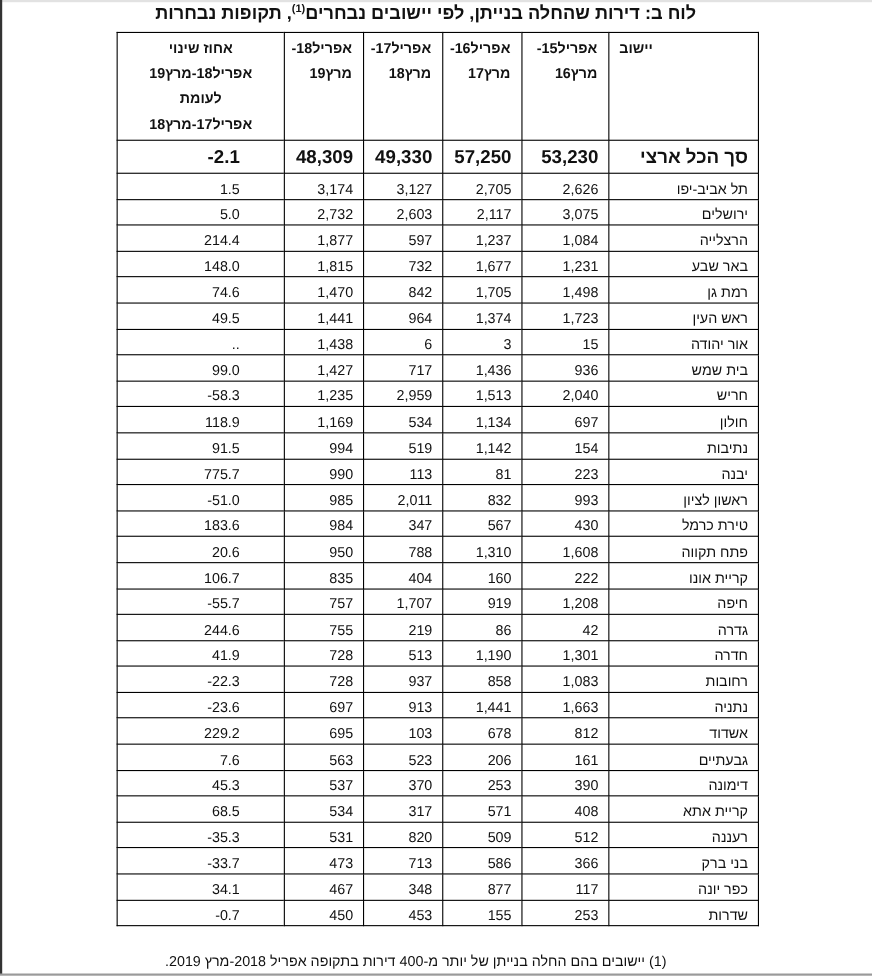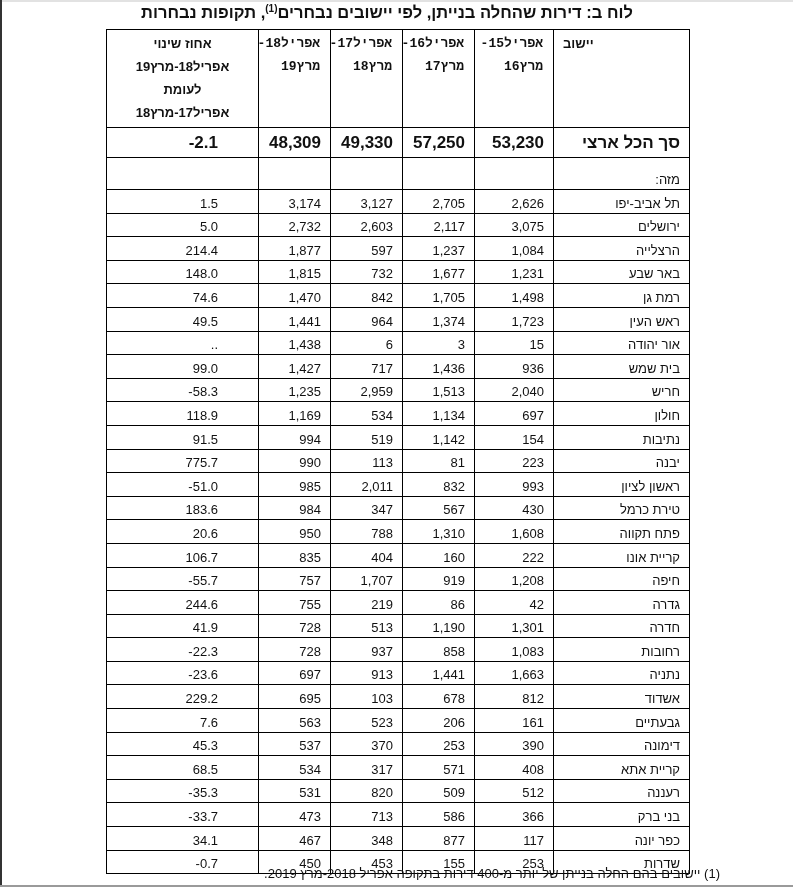--- a/index.html
+++ b/index.html
@@ -25,35 +25,35 @@
   table.data td, table.data th {
     border: 1.5px solid #000; padding: 0 9px; font-weight: normal;
   }
   col.c-name { width: 136px; }
   col.c-num { width: 79px; }
   col.c-num2 { width: 72px; }
   col.c-pct { width: 152px; }
 
   tr.hdr th { height: 95px; vertical-align: top; font-weight: bold; font-size: 13px; line-height: 23px; padding-top: 2px; }
   tr.hdr th.name { text-align: left; }
-  tr.hdr th.num { text-align: right; padding-right: 10px; font-family: Liberation Mono, monospace; }
+  tr.hdr th.num { text-align: right; padding-right: 10px; }
   tr.hdr th.pct { text-align: center; }
 
   tr.total td { height: 29px; font-weight: bold; font-size: 17px; vertical-align: middle; }
   tr.sub td { height: 29px; vertical-align: bottom; padding-bottom: 2px; }
   tr.row td { height: 21.6px; vertical-align: bottom; padding-bottom: 1px; line-height: 16px; }
 
   td.name { text-align: right; }
   td.v { text-align: left; }
   
   td.v { direction: ltr; text-align: right; padding-right: 12px; }
   td.v.pct { padding-right: 40px; }
 
   .footnote {
-    position: absolute; top: 866px; left: 150px; width: 570px; direction: rtl; text-align: right;
+    position: absolute; top: 866px; left: 150px; width: 570px; direction: rtl; text-align: left;
     font-size: 13px; white-space: nowrap;
   }
 </style>
 </head>
 <body>
 
 <div class="page-edge-top"></div>
 <div class="page-edge-left"></div>
 <div class="page-edge-bottom"></div>
 
@@ -99,28 +99,20 @@
   </thead>
   <tbody id="tbody">
     <tr class="total">
       <td class="name">סך הכל ארצי</td>
       <td class="v">53,230</td>
       <td class="v">57,250</td>
       <td class="v">49,330</td>
       <td class="v">48,309</td>
       <td class="v pct">-2.1</td>
     </tr>
-    <tr class="sub">
-      <td class="name">מזה:</td>
-      <td></td>
-        <td></td>
-        <td></td>
-        <td></td>
-        <td></td>
-    </tr>
   <tr class="row">
         <td class="name">תל אביב-יפו</td>
         <td class="v">2,626</td>
         <td class="v">2,705</td>
         <td class="v">3,127</td>
         <td class="v">3,174</td>
         <td class="v pct">1.5</td>
       </tr>
       <tr class="row">
         <td class="name">ירושלים</td>

